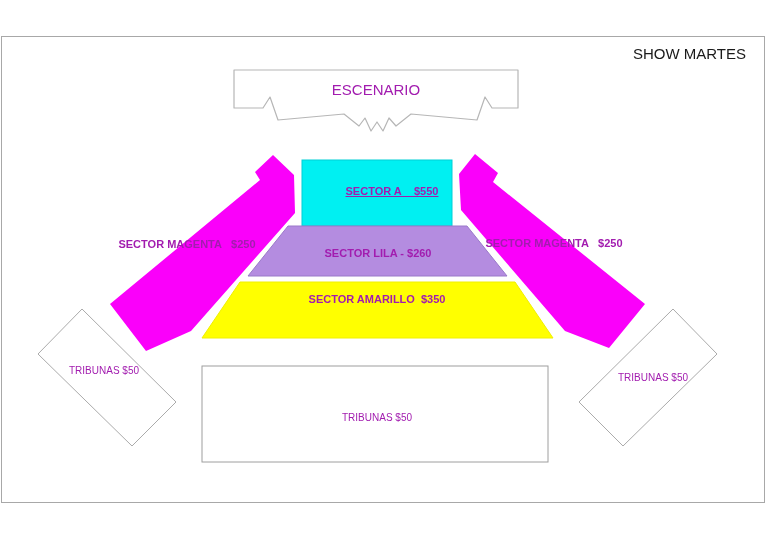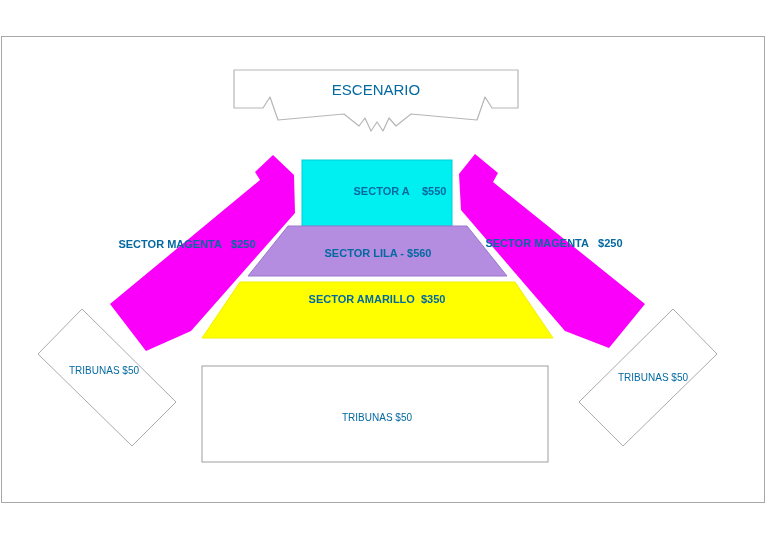--- a/index.html
+++ b/index.html
@@ -28,21 +28,21 @@
     position: absolute;
     left: 0;
     top: 0;
     width: 768px;
     height: 543px;
   }
   .label {
     position: absolute;
     transform: translate(-50%, -50%);
     white-space: nowrap;
-    color: #0369a1;
+    color: #a21caf;
   }
   .big-label   { font-size: 15px; }
   .area-label  { font-size: 10px; }
   .sector-label { font-size: 11px; font-weight: bold; }
   .title-label {
     position: absolute;
     top: 45px;
     right: 22px;
     font-size: 15px;
     white-space: nowrap;
@@ -64,26 +64,27 @@
 
     <rect x="302" y="160" width="150" height="66" stroke="#00cfd6" stroke-width="1" fill="#00F0F2"></rect>
     <polygon points="288,226 467,226 507,276 248,276" stroke="#9a78c9" stroke-width="1" fill="#B48CE0"></polygon>
     <polygon points="240,282 515,282 553,338 202,338" stroke="#f0f000" stroke-width="1" fill="#FFFF00"></polygon>
 
     <polygon points="82,309 176,402 132,446 38,354" fill="#ffffff" stroke="#ababab" stroke-width="1"></polygon>
     <polygon points="673,309 717,354 623,446 579,402" fill="#ffffff" stroke="#ababab" stroke-width="1"></polygon>
     <rect x="202" y="366" width="346" height="96" fill="#ffffff" stroke="#9e9e9e" stroke-width="1"></rect>
   </svg>
 
+  <div class="title-label">SHOW MARTES</div>
 
   <div class="label big-label" style="left:376px; top:89px;">ESCENARIO</div>
 
-  <div class="label sector-label" style="left:400px; top:191px;">SECTOR A&nbsp;&nbsp;&nbsp;&nbsp;$550</div>
+  <div class="label sector-label" style="left:392px; top:191px;text-decoration:underline;">SECTOR A&nbsp;&nbsp;&nbsp;&nbsp;$550</div>
 
-  <div class="label sector-label" style="left:378px; top:253px;">SECTOR LILA - $560</div>
+  <div class="label sector-label" style="left:378px; top:253px;">SECTOR LILA - $260</div>
 
   <div class="label sector-label" style="left:377px; top:299px;">SECTOR AMARILLO&nbsp;&nbsp;$350</div>
 
   <div class="label sector-label" style="left:187px; top:244px;">SECTOR MAGENTA&nbsp;&nbsp;&nbsp;$250</div>
 
   <div class="label sector-label" style="left:554px; top:243px;">SECTOR MAGENTA&nbsp;&nbsp;&nbsp;$250</div>
 
   <div class="label area-label" style="left:104px; top:370px;">TRIBUNAS $50</div>
 
   <div class="label area-label" style="left:653px; top:377px;">TRIBUNAS $50</div>

